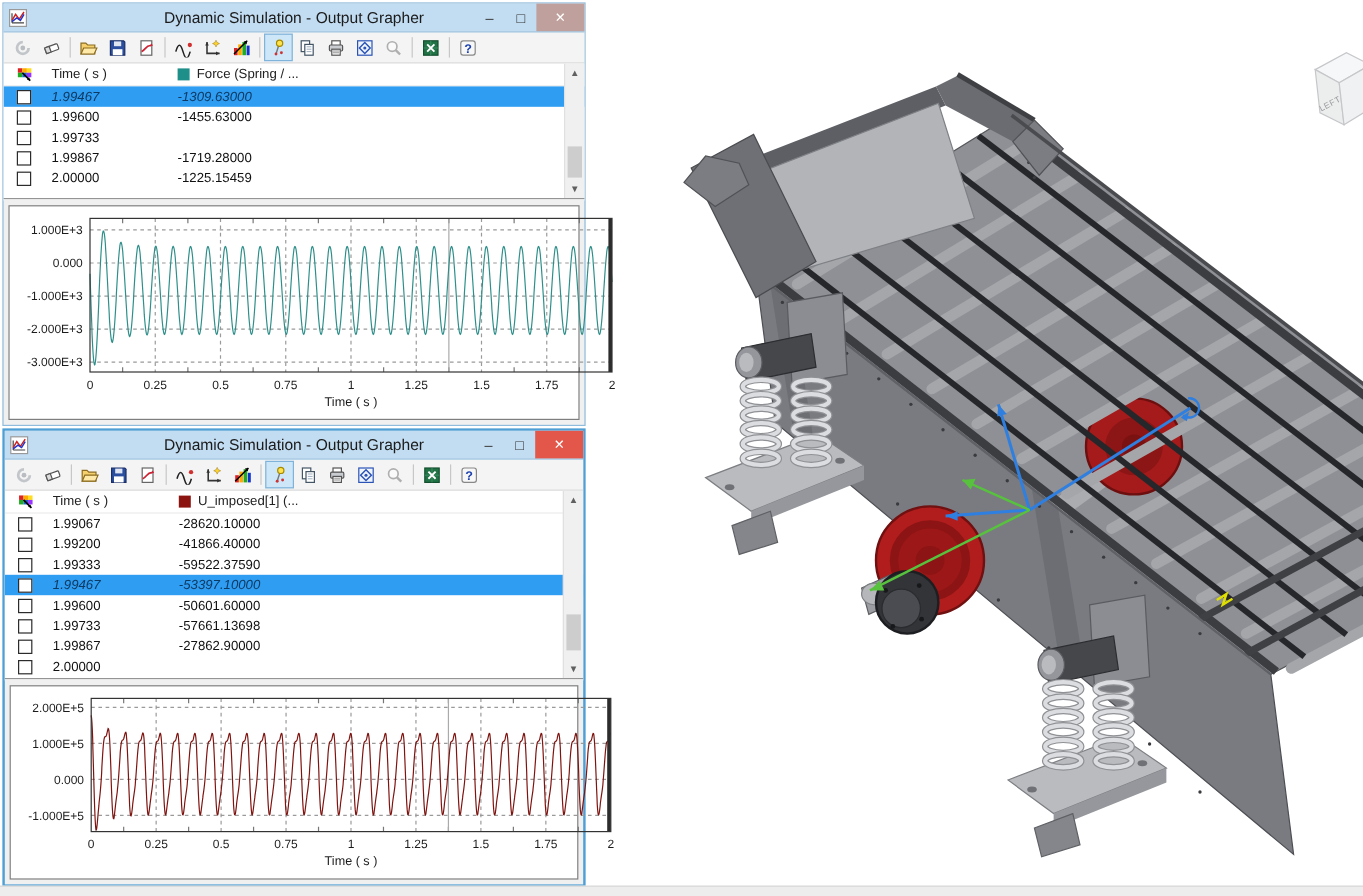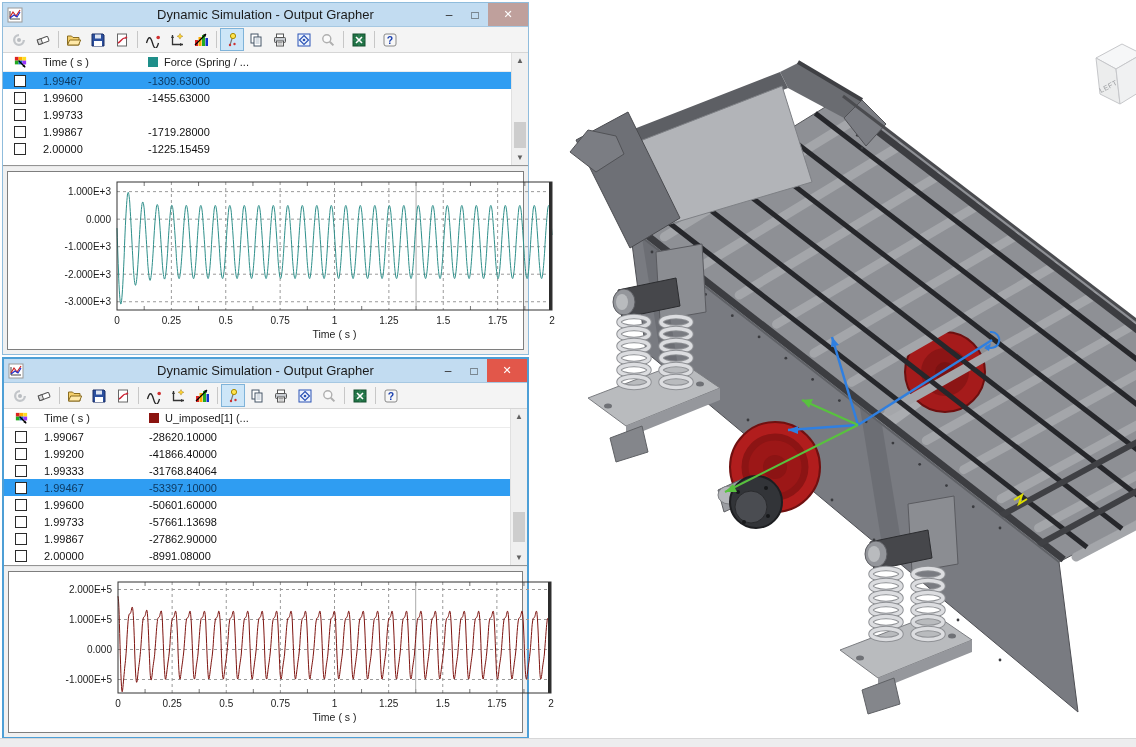--- a/index.html
+++ b/index.html
@@ -1,19 +1,19 @@
 <!DOCTYPE html>
 <html><head>
 <meta charset="utf-8">
 <style>
   html,body{margin:0;padding:0;background:#fff;}
   #stage{position:relative;width:1136px;height:747px;background:#ffffff;overflow:hidden;
          font-family:"Liberation Sans",sans-serif;color:#111;}
   
-  .win{position:absolute;left:2px;width:527px;display:flex;flex-direction:column;
+  .win{position:absolute;left:2px;width:486px;display:flex;flex-direction:column;
        background:#f0f0f0;border:1px solid #8fbcdc;box-sizing:border-box;}
   .win1{top:2px;height:353px;}
   .win2{top:357px;height:382px;border:2px solid #4d9fd6;}
   .titlebar{height:23px;flex:0 0 23px;display:flex;align-items:center;background:#c2dcf1;
             border-bottom:1px solid #a6c8e2;position:relative;}
   .appicon{width:16px;height:16px;margin:0 4px;flex:0 0 16px;}
   .title{position:absolute;left:0;right:0;text-align:center;font-size:13px;color:#1b1b1b;pointer-events:none;}
   .capbtns{margin-left:auto;display:flex;align-items:stretch;height:100%;z-index:2;}
   .capbtn{width:26px;display:flex;align-items:center;justify-content:center;font-size:12px;color:#333;}
   .capbtn.close{width:40px;color:#fff;font-size:11px;}
@@ -31,32 +31,32 @@
   .tablewrap{position:relative;background:#fff;border-bottom:2px groove #e8e8e8;overflow:hidden;}
   .win1 .tablewrap{height:112px;flex:0 0 112px;}
   .win2 .tablewrap{height:156px;flex:0 0 156px;}
   .thead,.trow{display:flex;align-items:center;font-size:11px;height:17px;}
   .thead{height:18px;border-bottom:1px solid #ececec;color:#222;}
   .ccol{flex:0 0 34px;display:flex;align-items:center;justify-content:center;}
   .tcol{flex:0 0 105px;padding-left:6px;}
   .vcol{flex:1;display:flex;align-items:center;}
   .swatch{width:10px;height:10px;margin-right:6px;flex:0 0 10px;}
   .cb{width:10px;height:10px;background:#fff;border:1.5px solid #2b2b2b;}
-  .trow.sel{background:#2f9df2;color:#0d3a63;}
+  .trow.sel{background:#2f9df2;color:#0d3a63;font-style:italic;}
   .corner-icon svg{width:15px;height:15px;}
   .vscroll{position:absolute;top:0;right:0;bottom:0;width:16px;background:#f0f0f0;border-left:1px solid #e0e0e0;}
   .varrow{position:absolute;left:0;width:16px;height:15px;display:flex;align-items:center;justify-content:center;
           font-size:8px;color:#606060;}
   .varrow.up{top:0;} .varrow.down{bottom:0;}
   .vthumb{position:absolute;left:2px;width:12px;background:#cdcdcd;}
   .win1 .vthumb{top:62%;height:26px;}
   .win2 .vthumb{top:66%;height:30px;}
   
   .chartpanel{flex:1;margin:4px;background:#fff;border:1px solid #7e7e7e;position:relative;}
-  .chart{position:absolute;inset:1px;padding-left:42px;}
+  .chart{position:absolute;inset:1px;}
   .chart svg text{fill:#1c1c1c;}
   
   #viewport{position:absolute;left:530px;top:0;width:606px;height:747px;background:#fff;}
   #statusbar{position:absolute;left:0;right:0;bottom:0;height:8px;background:#ededee;border-top:1px solid #d7d7d8;}
 </style>
 </head>
 <body>
 
 <div id="stage">
 
@@ -667,21 +667,21 @@
               <span class="cb"></span>
             </span>
             <span class="tcol">1.99200</span>
             <span class="vcol">-41866.40000</span>
           </div>
           <div class="trow">
             <span class="ccol">
               <span class="cb"></span>
             </span>
             <span class="tcol">1.99333</span>
-            <span class="vcol">-31768.84064</span>
+            <span class="vcol">-59522.37590</span>
           </div>
           <div class="trow sel">
             <span class="ccol">
               <span class="cb"></span>
             </span>
             <span class="tcol">1.99467</span>
             <span class="vcol">-53397.10000</span>
           </div>
           <div class="trow">
             <span class="ccol">
@@ -702,21 +702,20 @@
               <span class="cb"></span>
             </span>
             <span class="tcol">1.99867</span>
             <span class="vcol">-27862.90000</span>
           </div>
           <div class="trow">
             <span class="ccol">
               <span class="cb"></span>
             </span>
             <span class="tcol">2.00000</span>
-            <span class="vcol">-8991.08000</span>
           </div>
         </div>
       <div class="vscroll">
         <span class="varrow up">▲</span>
         <span class="vthumb"></span>
         <span class="varrow down">▼</span>
       </div>
     </div>
     <div class="chartpanel">
       <div class="chart"><svg width="511" height="158" font-family="Liberation Sans,sans-serif">

